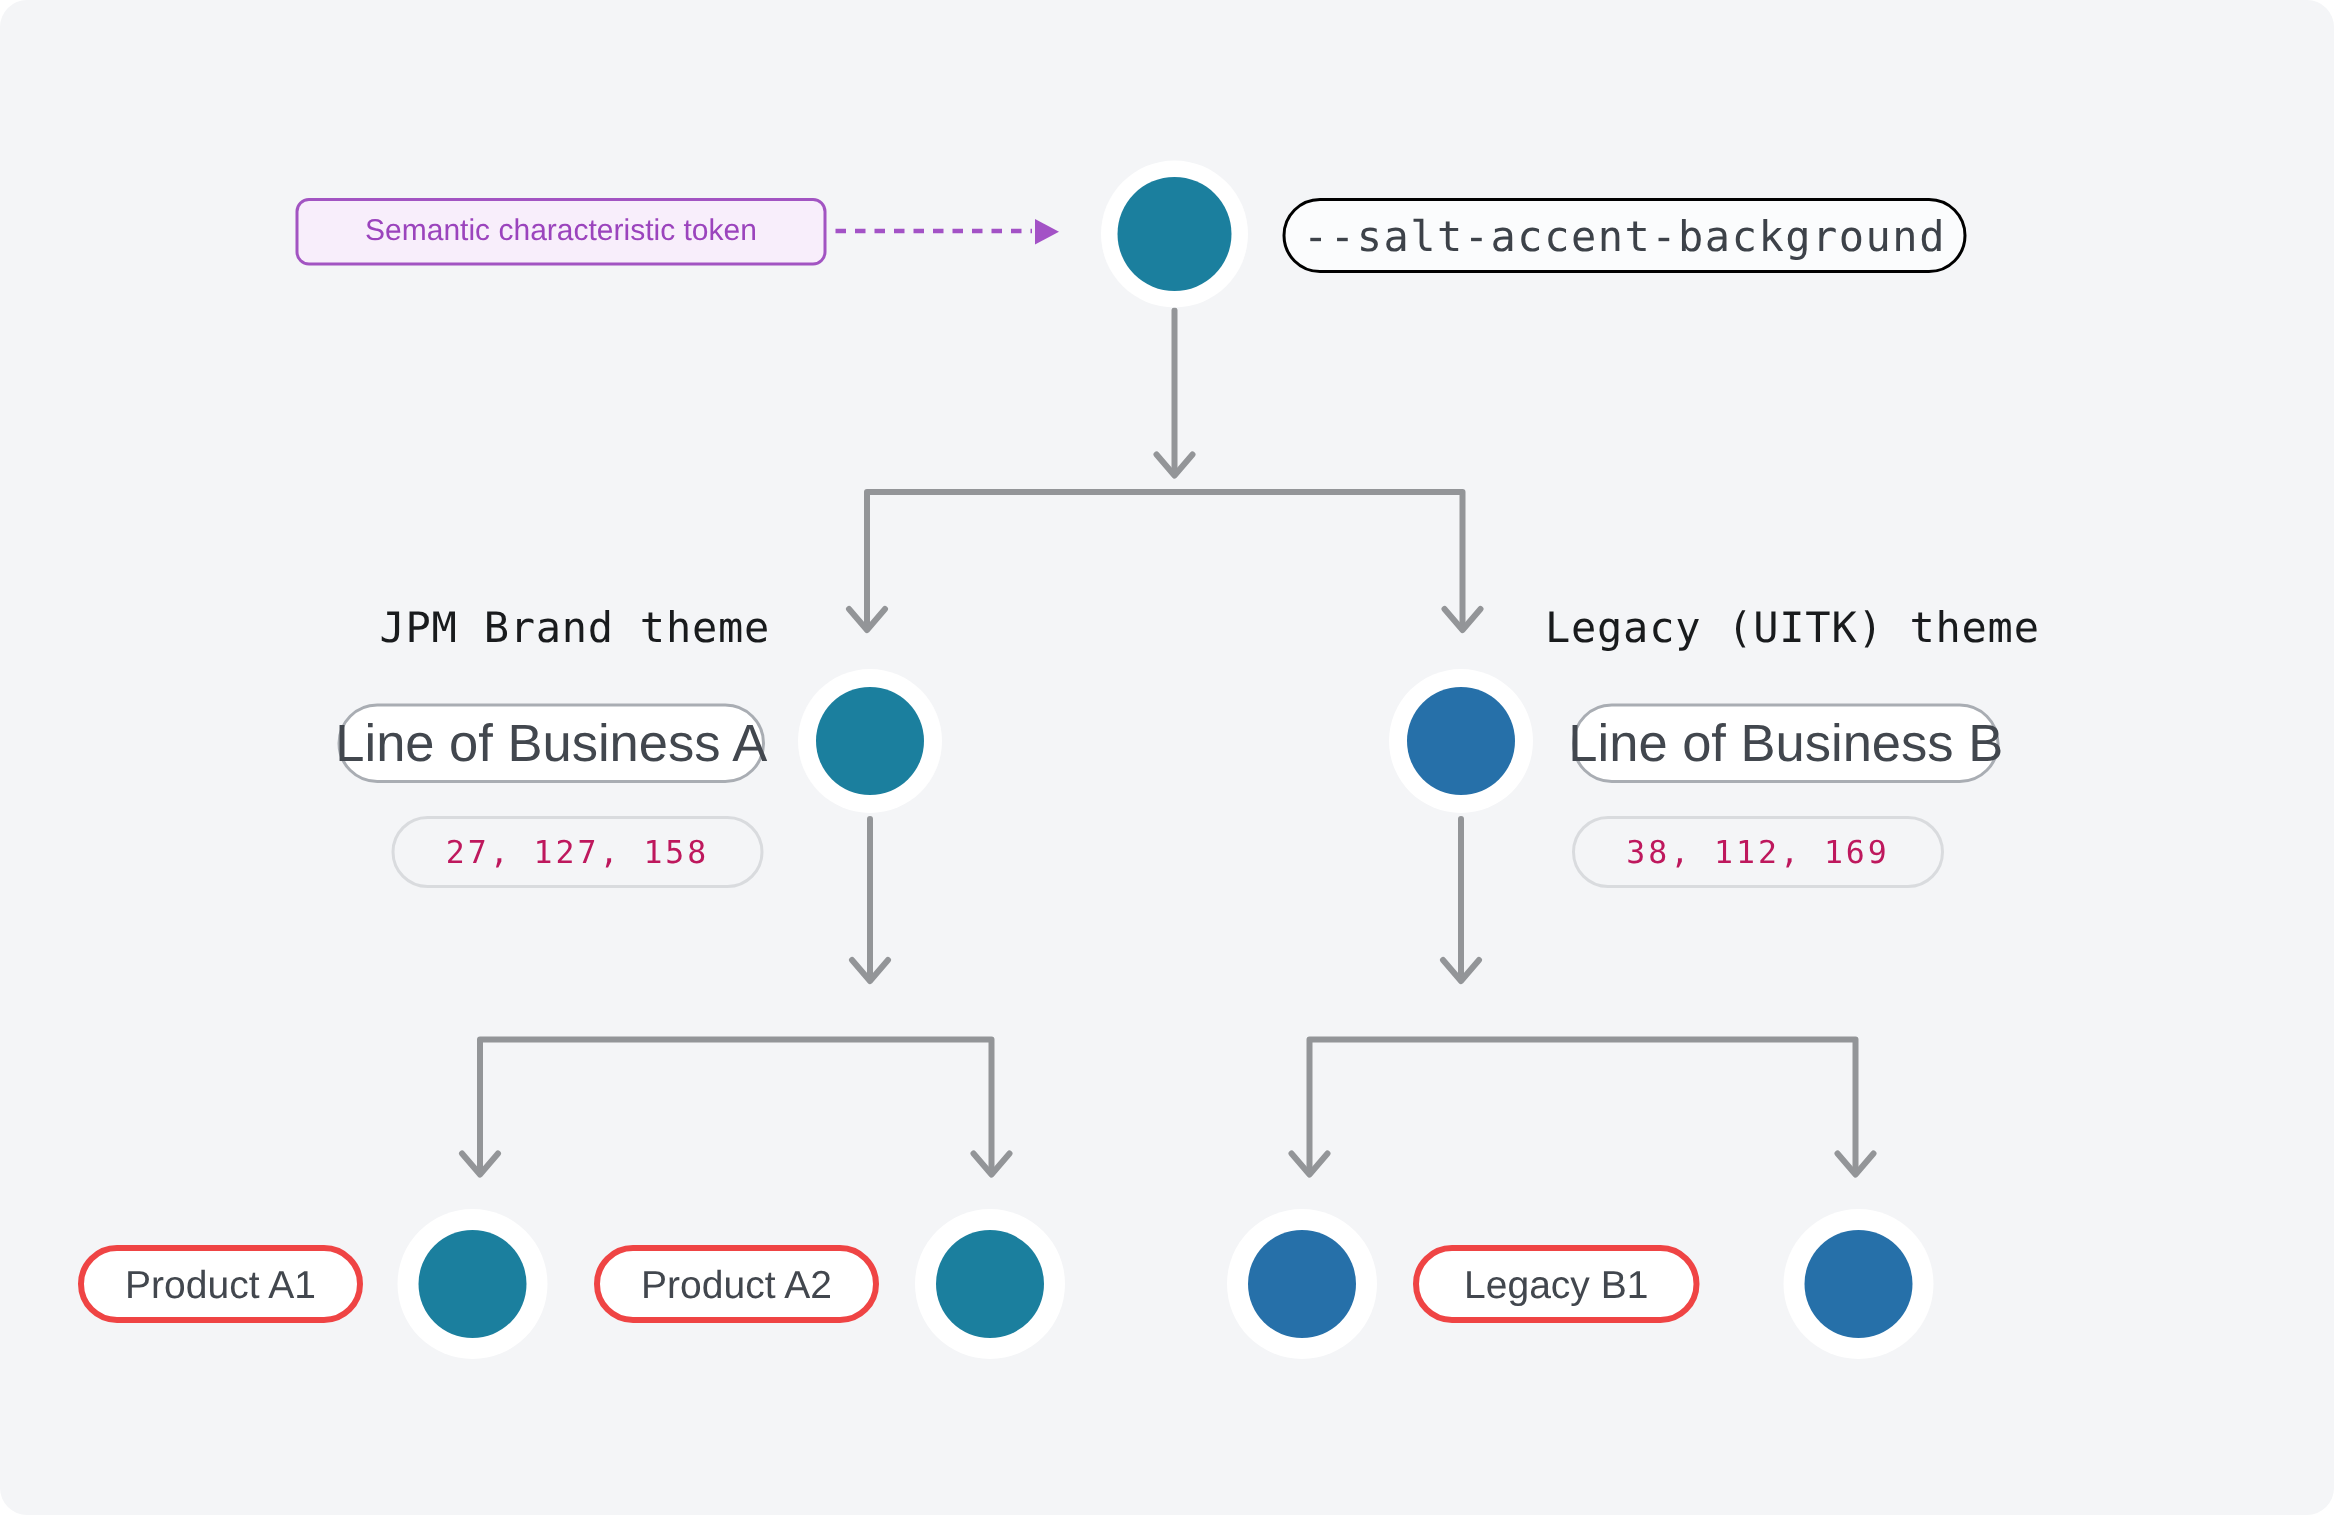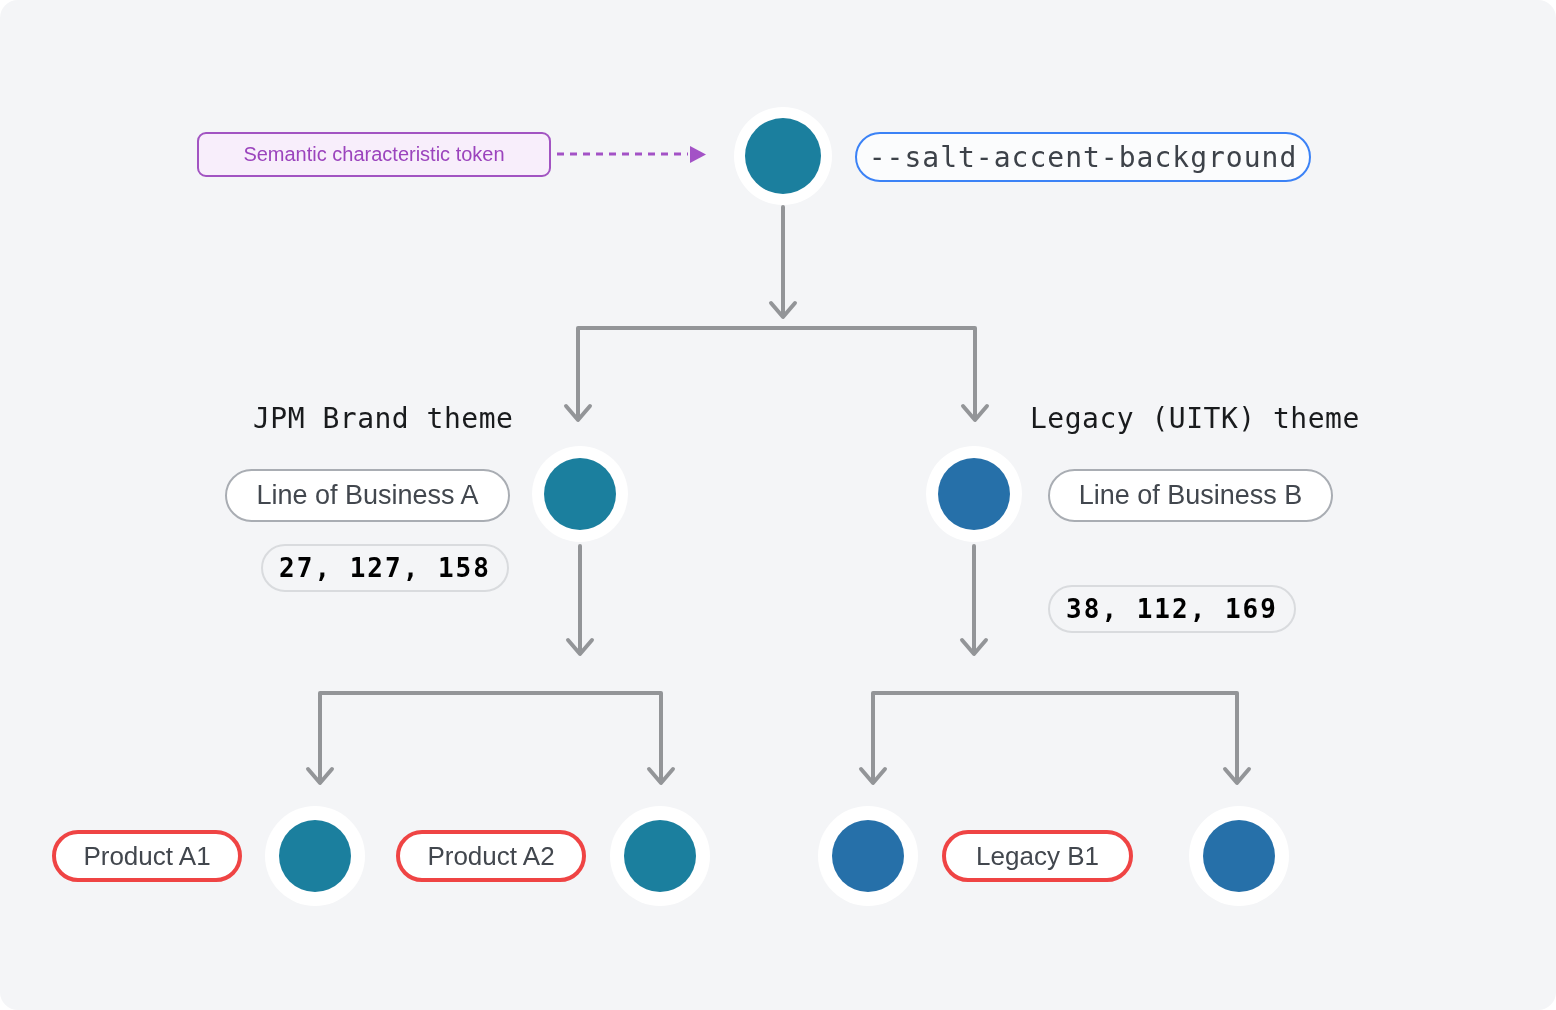--- a/index.html
+++ b/index.html
@@ -63,43 +63,42 @@
   .pill {
     position: absolute;
     box-sizing: border-box;
     border-radius: 999px;
     display: flex; align-items: center; justify-content: center;
     background: #ffffff;
     white-space: nowrap;
   }
   .pill-token {
     left: 855px; top: 132px; width: 456px; height: 50px;
-    border: 2px solid #3b82f6;
+    border: 2px solid #000000;
     background: #FBFCFD;
     font-size: 28px; letter-spacing: 1px;
     color: #3D4249;
   }
   .pill-lob {
     top: 469px; width: 285px; height: 53px;
     border: 2px solid #A9ADB3;
-    font-size: 27px;
+    font-size: 35px;
     color: #42474E;
   }
   .pill-lob-a { left: 225px; }
   .pill-lob-b { left: 1048px; }
   .pill-rgb {
     top: 544px; width: 248px; height: 48px;
     border: 2px solid #D9DBDE;
     background: transparent;
-    font-size: 26px; letter-spacing: 2px;
-    color: #000000;
-    font-weight: bold;
+    font-size: 21px; letter-spacing: 2px;
+    color: #be185d;
   }
   .pill-rgb-a { left: 261px; }
-  .pill-rgb-b { left: 1048px; margin-top: 41px; }
+  .pill-rgb-b { left: 1048px; }
   .pill-prod {
     top: 830px; height: 52px;
     border: 4px solid #ef4444;
     font-size: 26px;
     color: #42474E;
   }
   .pill-a1 { left: 52px;   width: 190px; }
   .pill-a2 { left: 396px;  width: 190px; }
   .pill-b1 { left: 942px;  width: 191px; }
   .pill-b2 { left: 1313px; width: 192px; }

